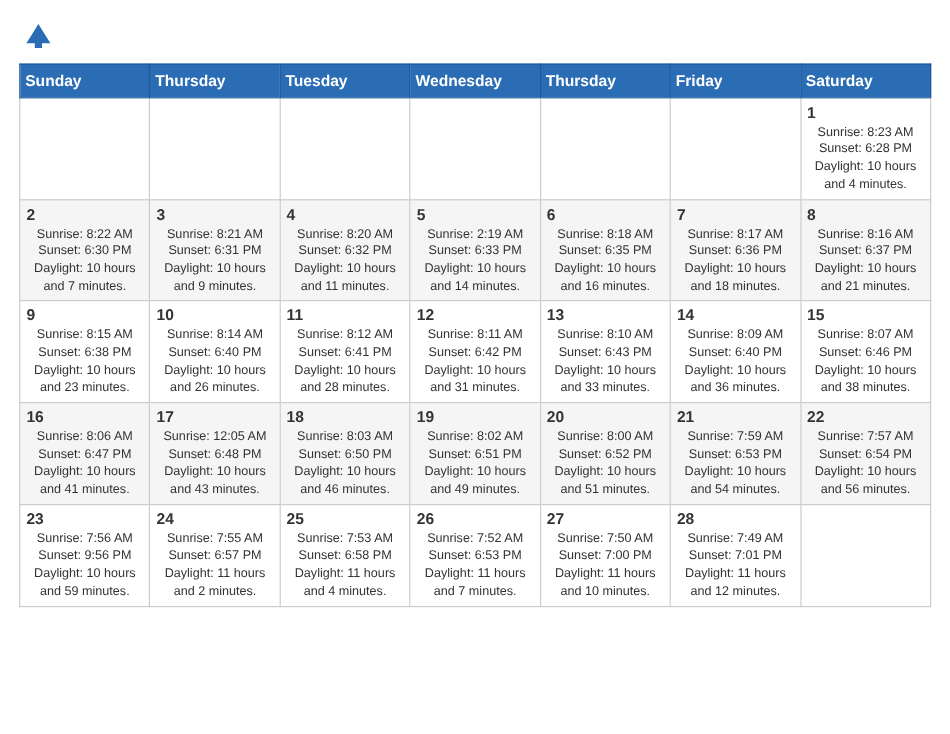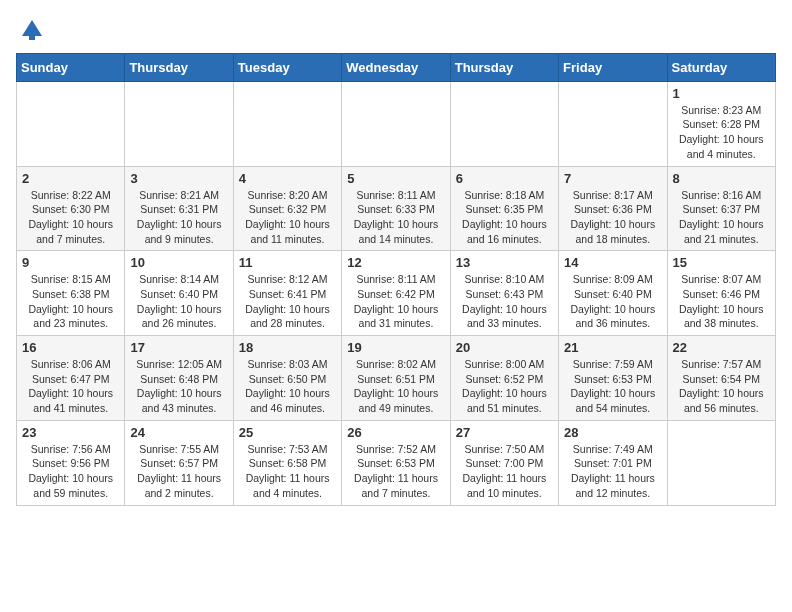--- a/index.html
+++ b/index.html
@@ -153,21 +153,21 @@
 Daylight: 10 hours and 9 minutes.</div>
         </td>
         <td>
           <span class="day-number">4</span>
           <div class="day-info">Sunrise: 8:20 AM
 Sunset: 6:32 PM
 Daylight: 10 hours and 11 minutes.</div>
         </td>
         <td>
           <span class="day-number">5</span>
-          <div class="day-info">Sunrise: 8:11 AM
+          <div class="day-info">Sunrise: 2:19 AM
 Sunset: 6:33 PM
 Daylight: 10 hours and 14 minutes.</div>
         </td>
         <td>
           <span class="day-number">6</span>
           <div class="day-info">Sunrise: 8:18 AM
 Sunset: 6:35 PM
 Daylight: 10 hours and 16 minutes.</div>
         </td>
         <td>

